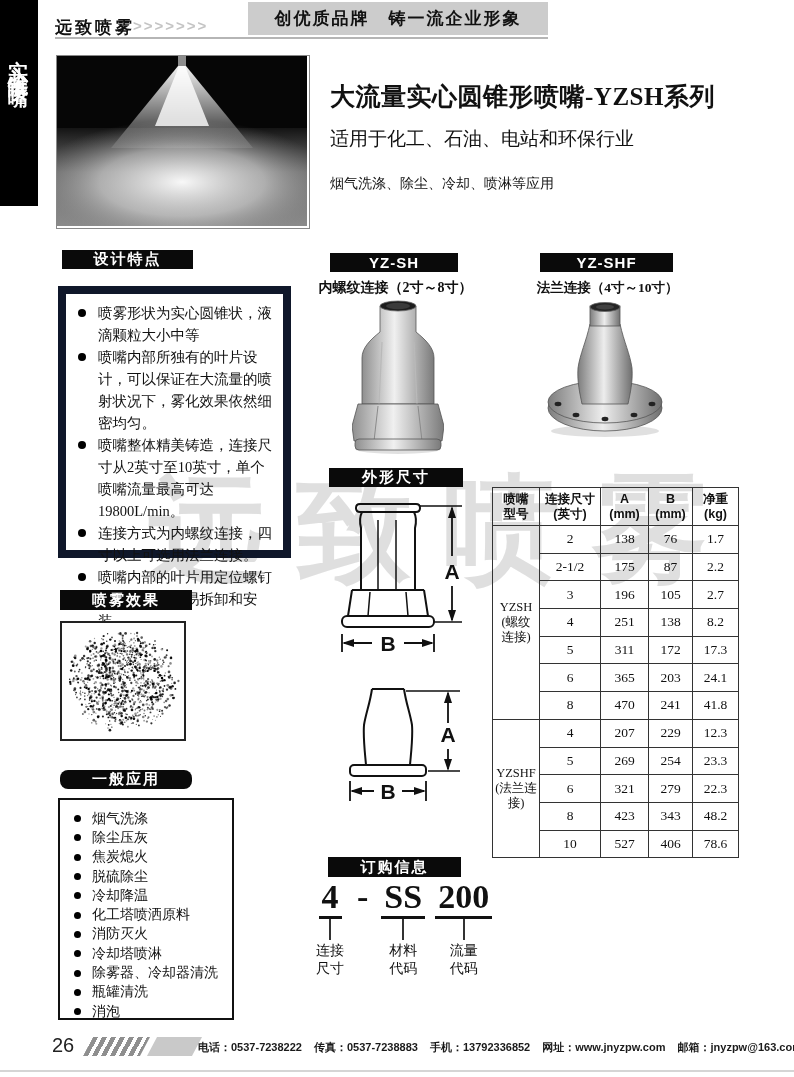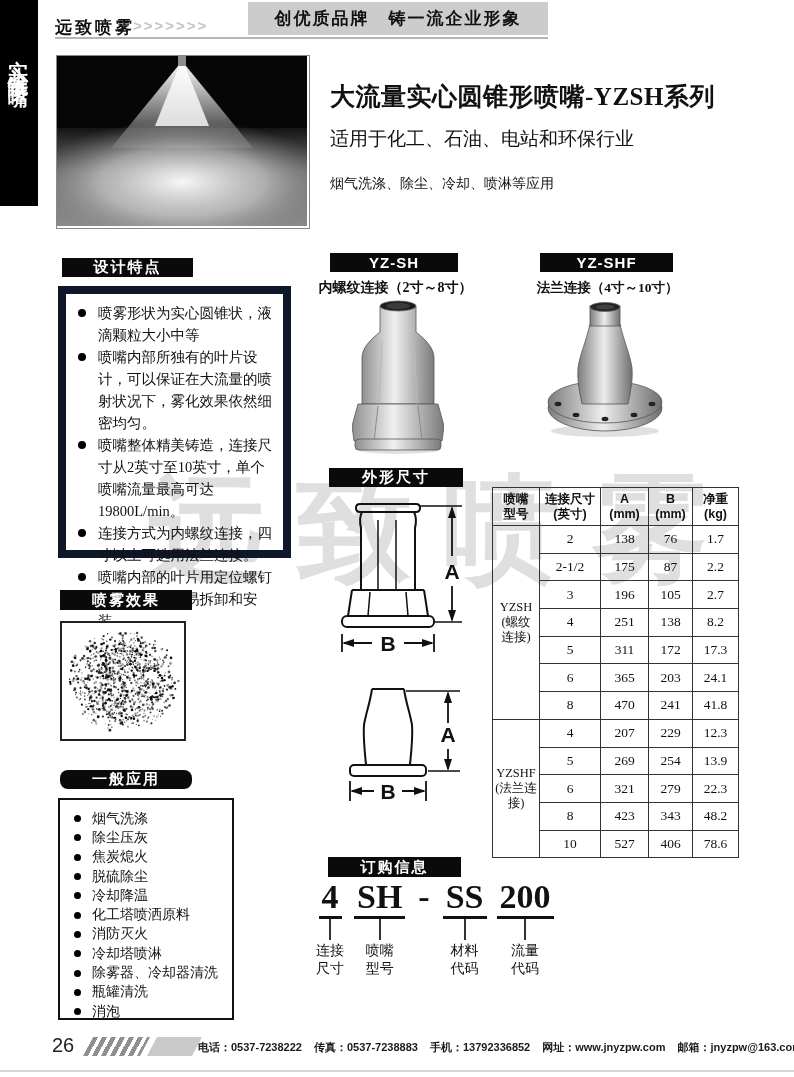--- a/index.html
+++ b/index.html
@@ -28,21 +28,21 @@
 
   
   .spray-photo{left:56px;top:55px;width:252px;height:172px;border:1px solid #888;}
   .page-title{left:330px;top:80px;font-size:25px;font-weight:600;letter-spacing:.5px;}
   .sub1{left:330px;top:126px;font-size:19px;}
   .sub2{left:330px;top:155px;font-size:14px;margin-top:20px;}
 
   
   .bar{background:#0a0a0a;color:#fff;font-weight:bold;font-size:15px;display:flex;
        align-items:center;justify-content:center;letter-spacing:2px;z-index:2;}
-  .bar-design{left:62px;top:250px;width:131px;height:19px;margin-top:8px;}
+  .bar-design{left:62px;top:250px;width:131px;height:19px;}
   .bar-spray{left:60px;top:590px;width:132px;height:20px;}
   .bar-apps{left:60px;top:770px;width:132px;height:19px;border-radius:8px;}
   .bar-yzsh{left:330px;top:253px;width:128px;height:19px;letter-spacing:1px;}
   .bar-yzshf{left:540px;top:253px;width:133px;height:19px;letter-spacing:1px;}
   .bar-outline{left:329px;top:468px;width:134px;height:19px;}
   .bar-order{left:328px;top:857px;width:133px;height:20px;}
 
   .cap-yzsh{left:318px;top:279px;width:155px;text-align:center;font-size:14px;font-weight:bold;}
   .cap-yzshf{left:530px;top:279px;width:155px;text-align:center;font-size:13.5px;font-weight:bold;}
 
@@ -1432,21 +1432,21 @@
           </td>
           <td>4</td>
           <td>207</td>
           <td>229</td>
           <td>12.3</td>
         </tr>
         <tr>
           <td>5</td>
           <td>269</td>
           <td>254</td>
-          <td>13.9</td>
+          <td>23.3</td>
         </tr>
         <tr>
           <td>6</td>
           <td>321</td>
           <td>279</td>
           <td>22.3</td>
         </tr>
         <tr>
           <td>8</td>
           <td>423</td>
@@ -1465,28 +1465,20 @@
   <div class="abs bar bar-order">订购信息</div>
   <div class="abs order-code" id="order-code">
       <div class="code-part">
         <div class="code-text">4</div>
         <div class="leader"></div>
         <div class="lbl serif">
           <div>连接</div>
           <div>尺寸</div>
         </div>
       </div>
-      <div class="code-part">
-        <div class="code-text">SH</div>
-        <div class="leader"></div>
-        <div class="lbl serif">
-          <div>喷嘴</div>
-          <div>型号</div>
-        </div>
-      </div>
       <div class="code-part dash">
         <div class="code-text">-</div>
       </div>
       <div class="code-part">
         <div class="code-text">SS</div>
         <div class="leader"></div>
         <div class="lbl serif">
           <div>材料</div>
           <div>代码</div>
         </div>

